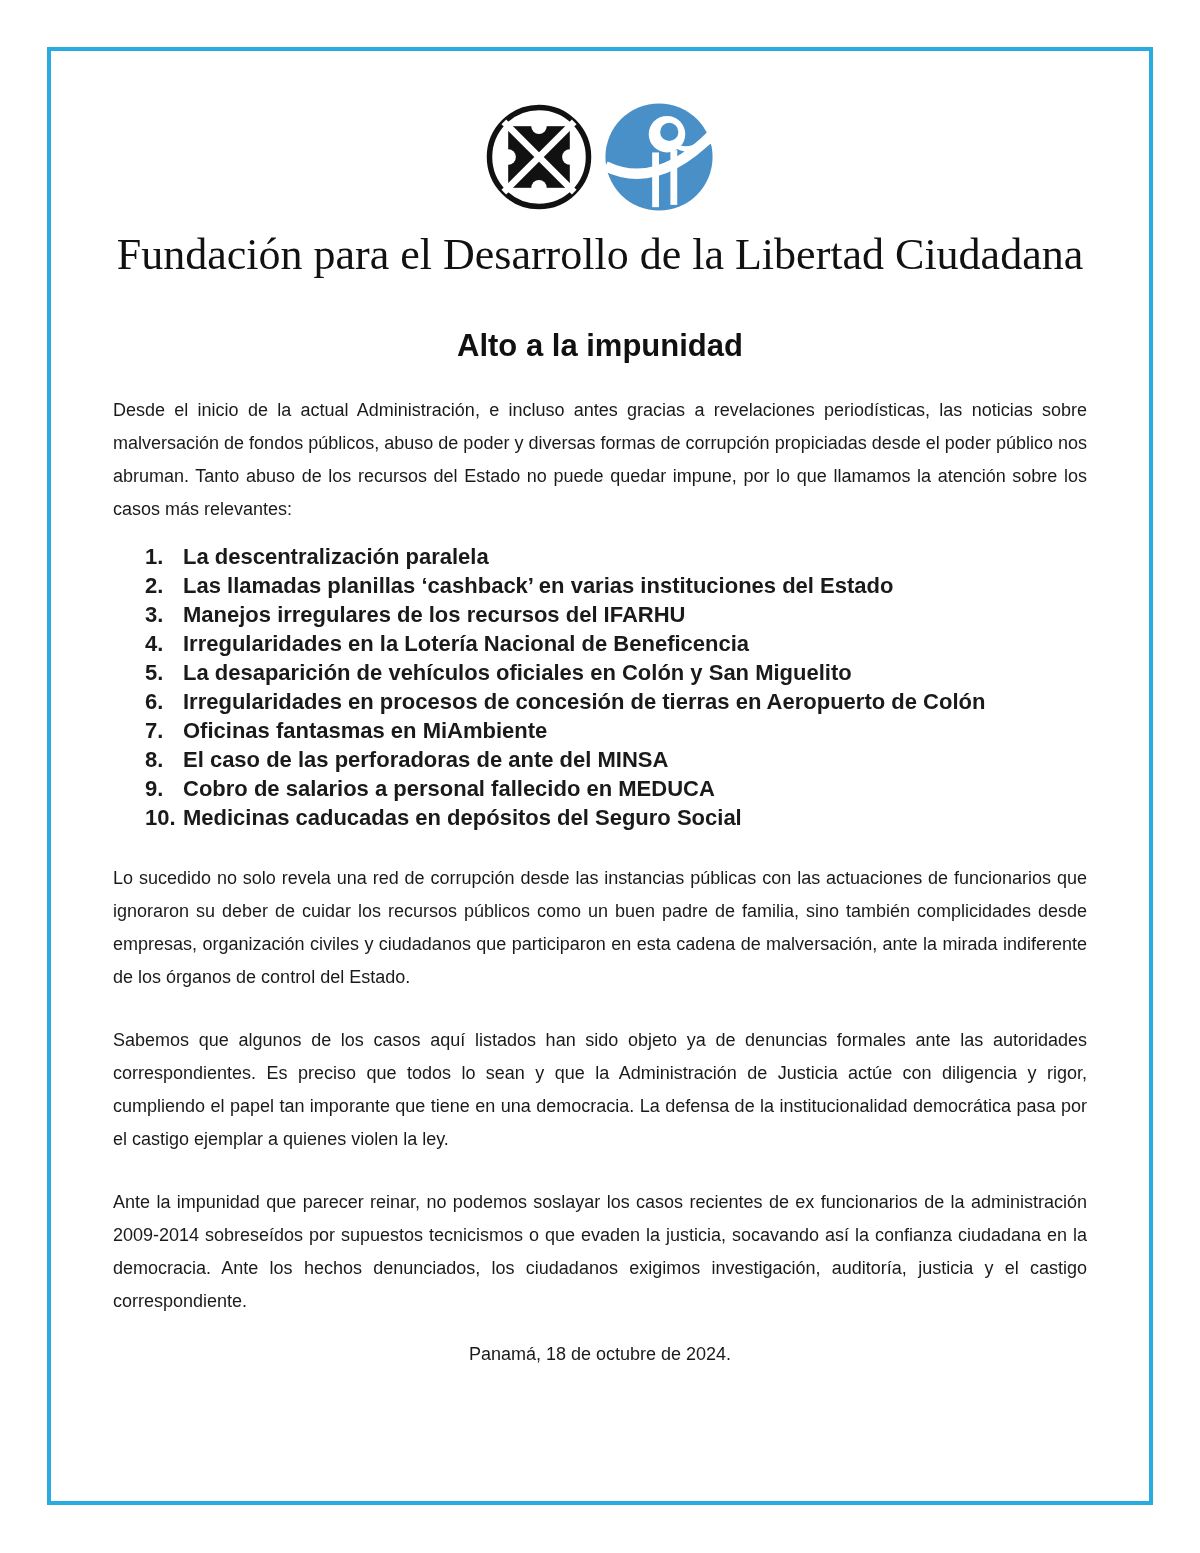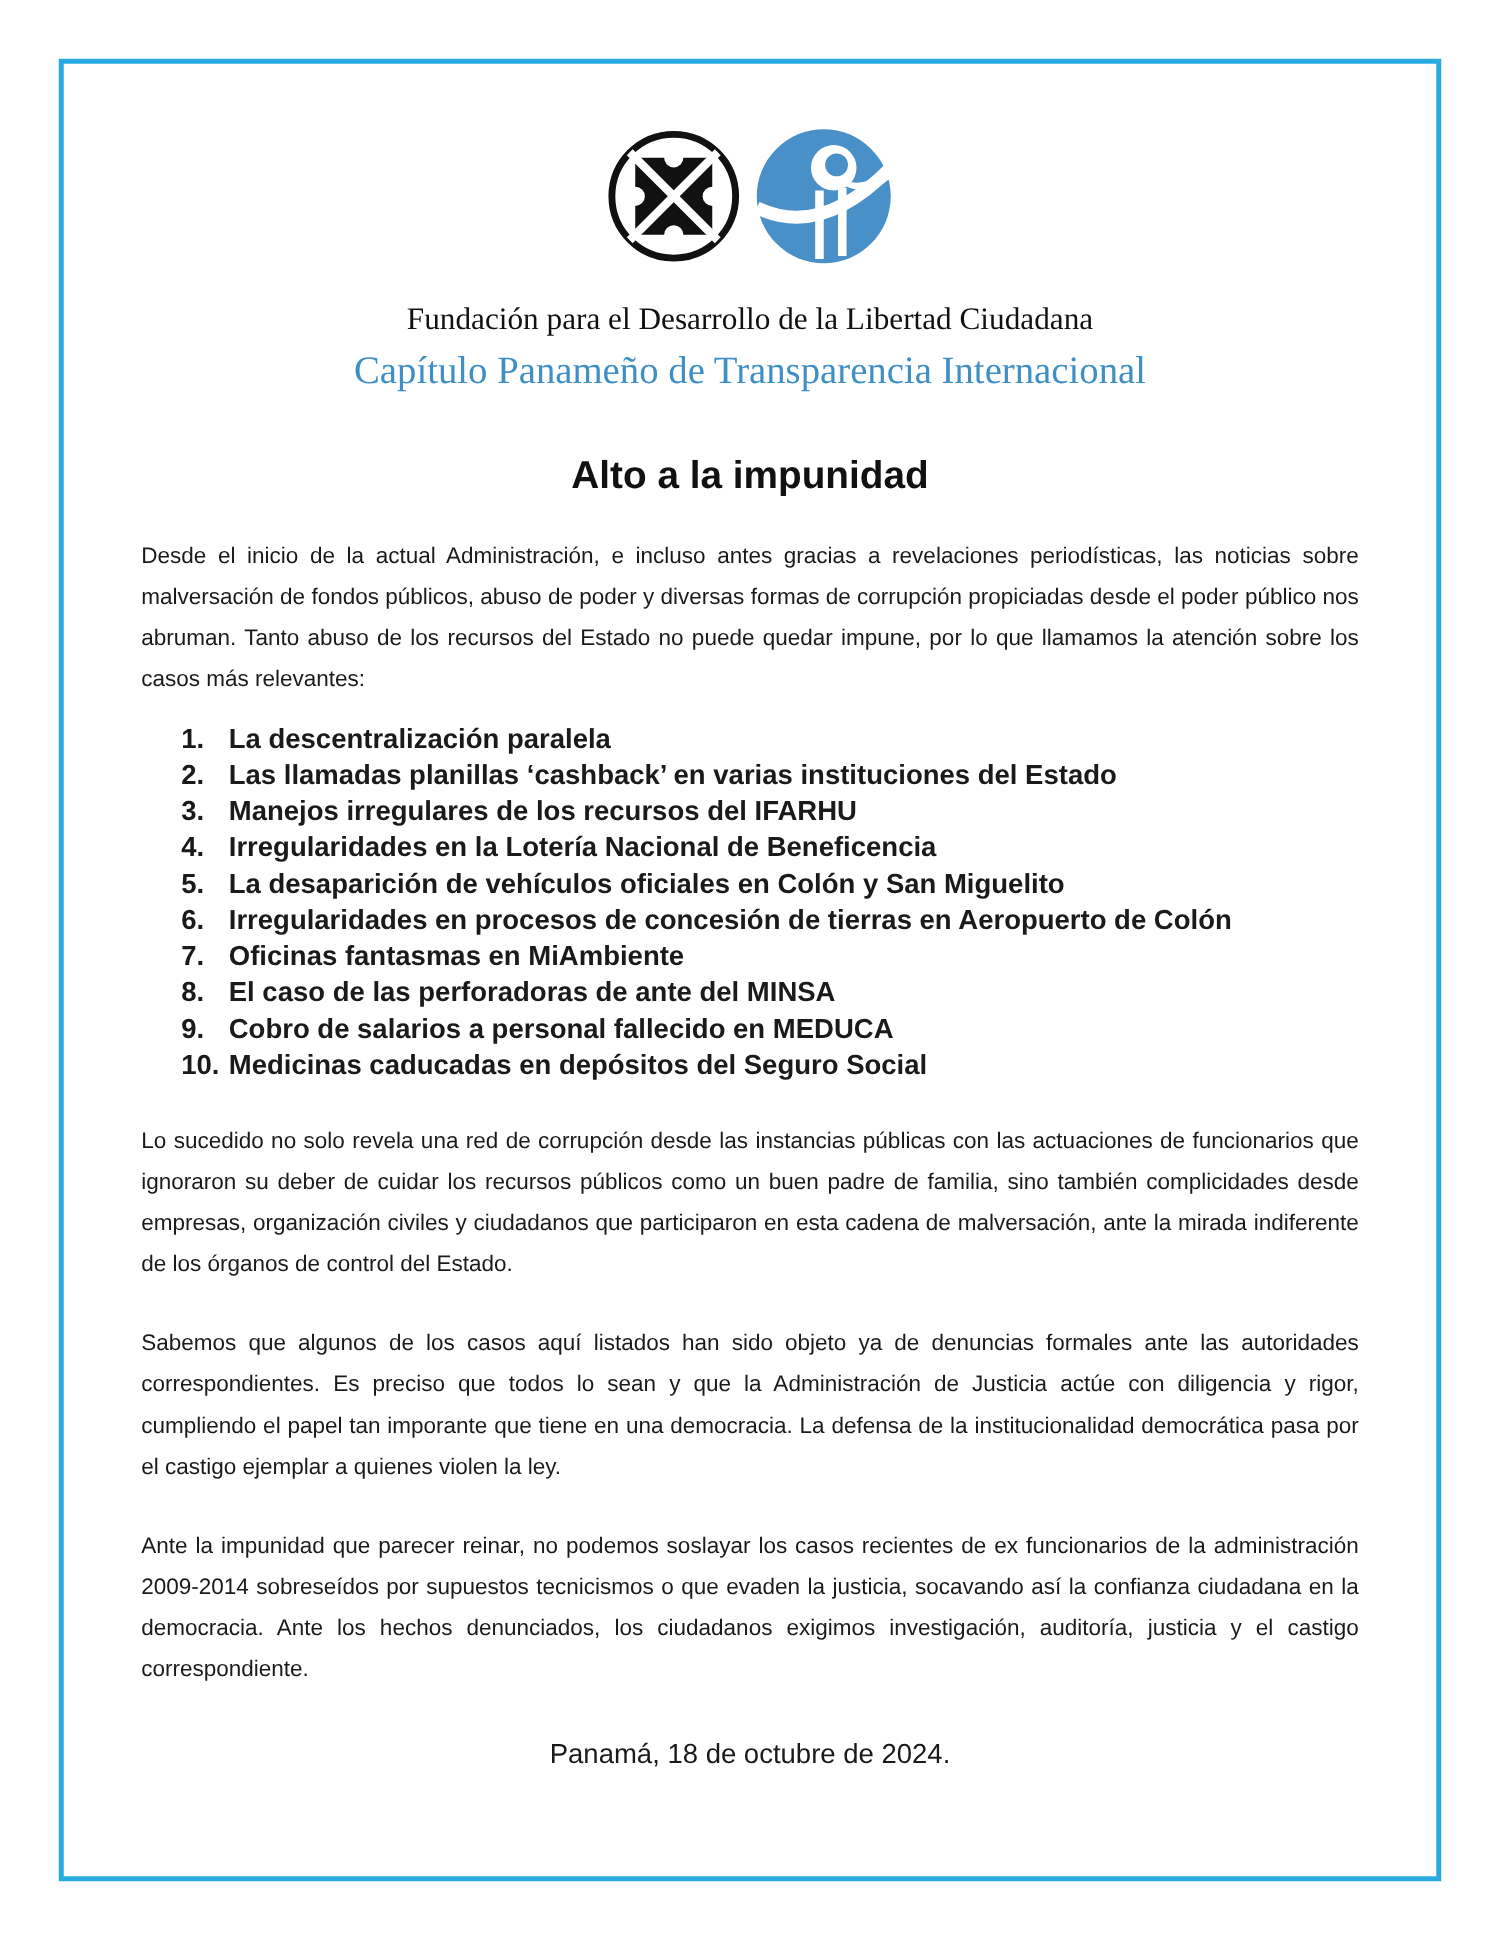--- a/index.html
+++ b/index.html
@@ -27,24 +27,24 @@
   }
   .logos {
     display: flex;
     justify-content: center;
     align-items: center;
     gap: 8px;
     height: 112px;
   }
   .logos svg { display: block; }
   .org-title {
-    margin-top: 29px;
+    margin-top: 16px;
     text-align: center;
     font-family: "Liberation Serif", serif;
-    font-size: 25px;
+    font-size: 44px;
     font-weight: 400;
     color: #111111;
     white-space: nowrap;
   }
   .org-subtitle {
     margin-top: 8px;
     text-align: center;
     font-family: "Liberation Serif", serif;
     font-size: 31px;
     color: #3F8FC7;
@@ -73,23 +73,23 @@
     font-size: 22px;
   }
   .case-row .num {
     width: 38px;
     flex: 0 0 38px;
   }
   .case-row .case-text {
     flex: 1;
   }
   .date-line {
-    margin-top: 38px;
+    margin-top: 26px;
     text-align: center;
-    font-size: 22px;
+    font-size: 18px;
   }
 </style>
 </head>
 <body>
 
 <div class="frame">
   <div class="content">
 
     <div class="logos">
       <span>
@@ -111,21 +111,20 @@
           <path d="M60,40 Q78,52 96,38 L97,30 Q70,50 58,32 Z" fill="#ffffff"></path>
           <circle cx="57" cy="30" r="16" fill="#ffffff"></circle>
           <circle cx="59" cy="28" r="8" fill="#4A90C8"></circle>
           <line x1="47" y1="46" x2="47" y2="94" stroke="#ffffff" stroke-width="6"></line>
           <line x1="63" y1="44" x2="63" y2="92" stroke="#ffffff" stroke-width="6"></line>
         </svg>
       </span>
     </div>
 
     <div class="org-title">Fundación para el Desarrollo de la Libertad Ciudadana</div>
-    <div class="org-subtitle">Capítulo Panameño de Transparencia Internacional</div>
 
     <div class="doc-title">Alto a la impunidad</div>
 
     <p class="para">Desde el inicio de la actual Administración, e incluso antes gracias a revelaciones periodísticas, las noticias sobre malversación de fondos públicos, abuso de poder y diversas formas de corrupción propiciadas desde el poder público nos abruman.  Tanto abuso de los recursos del Estado no puede quedar impune, por lo que llamamos la atención sobre los casos más relevantes:</p>
 
     <div class="cases">
       <div class="case-row">
         <span class="num">1.</span>
         <span class="case-text">La descentralización paralela</span>
       </div>

